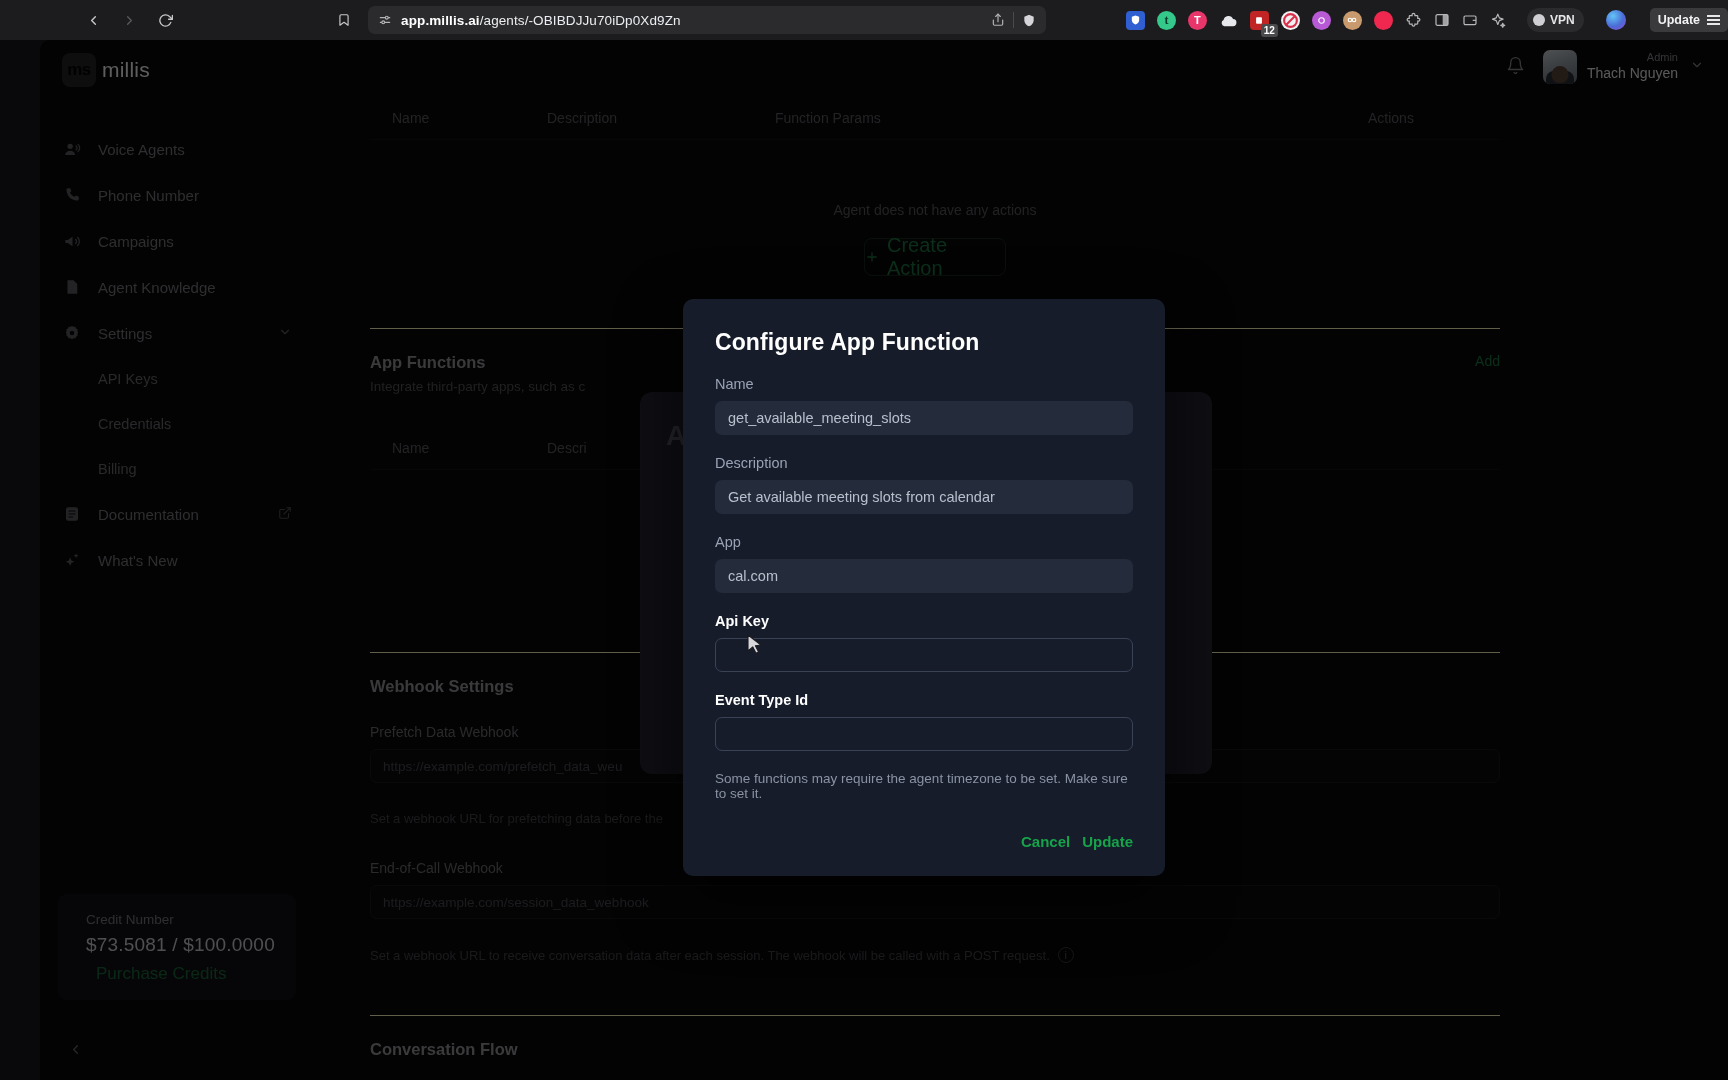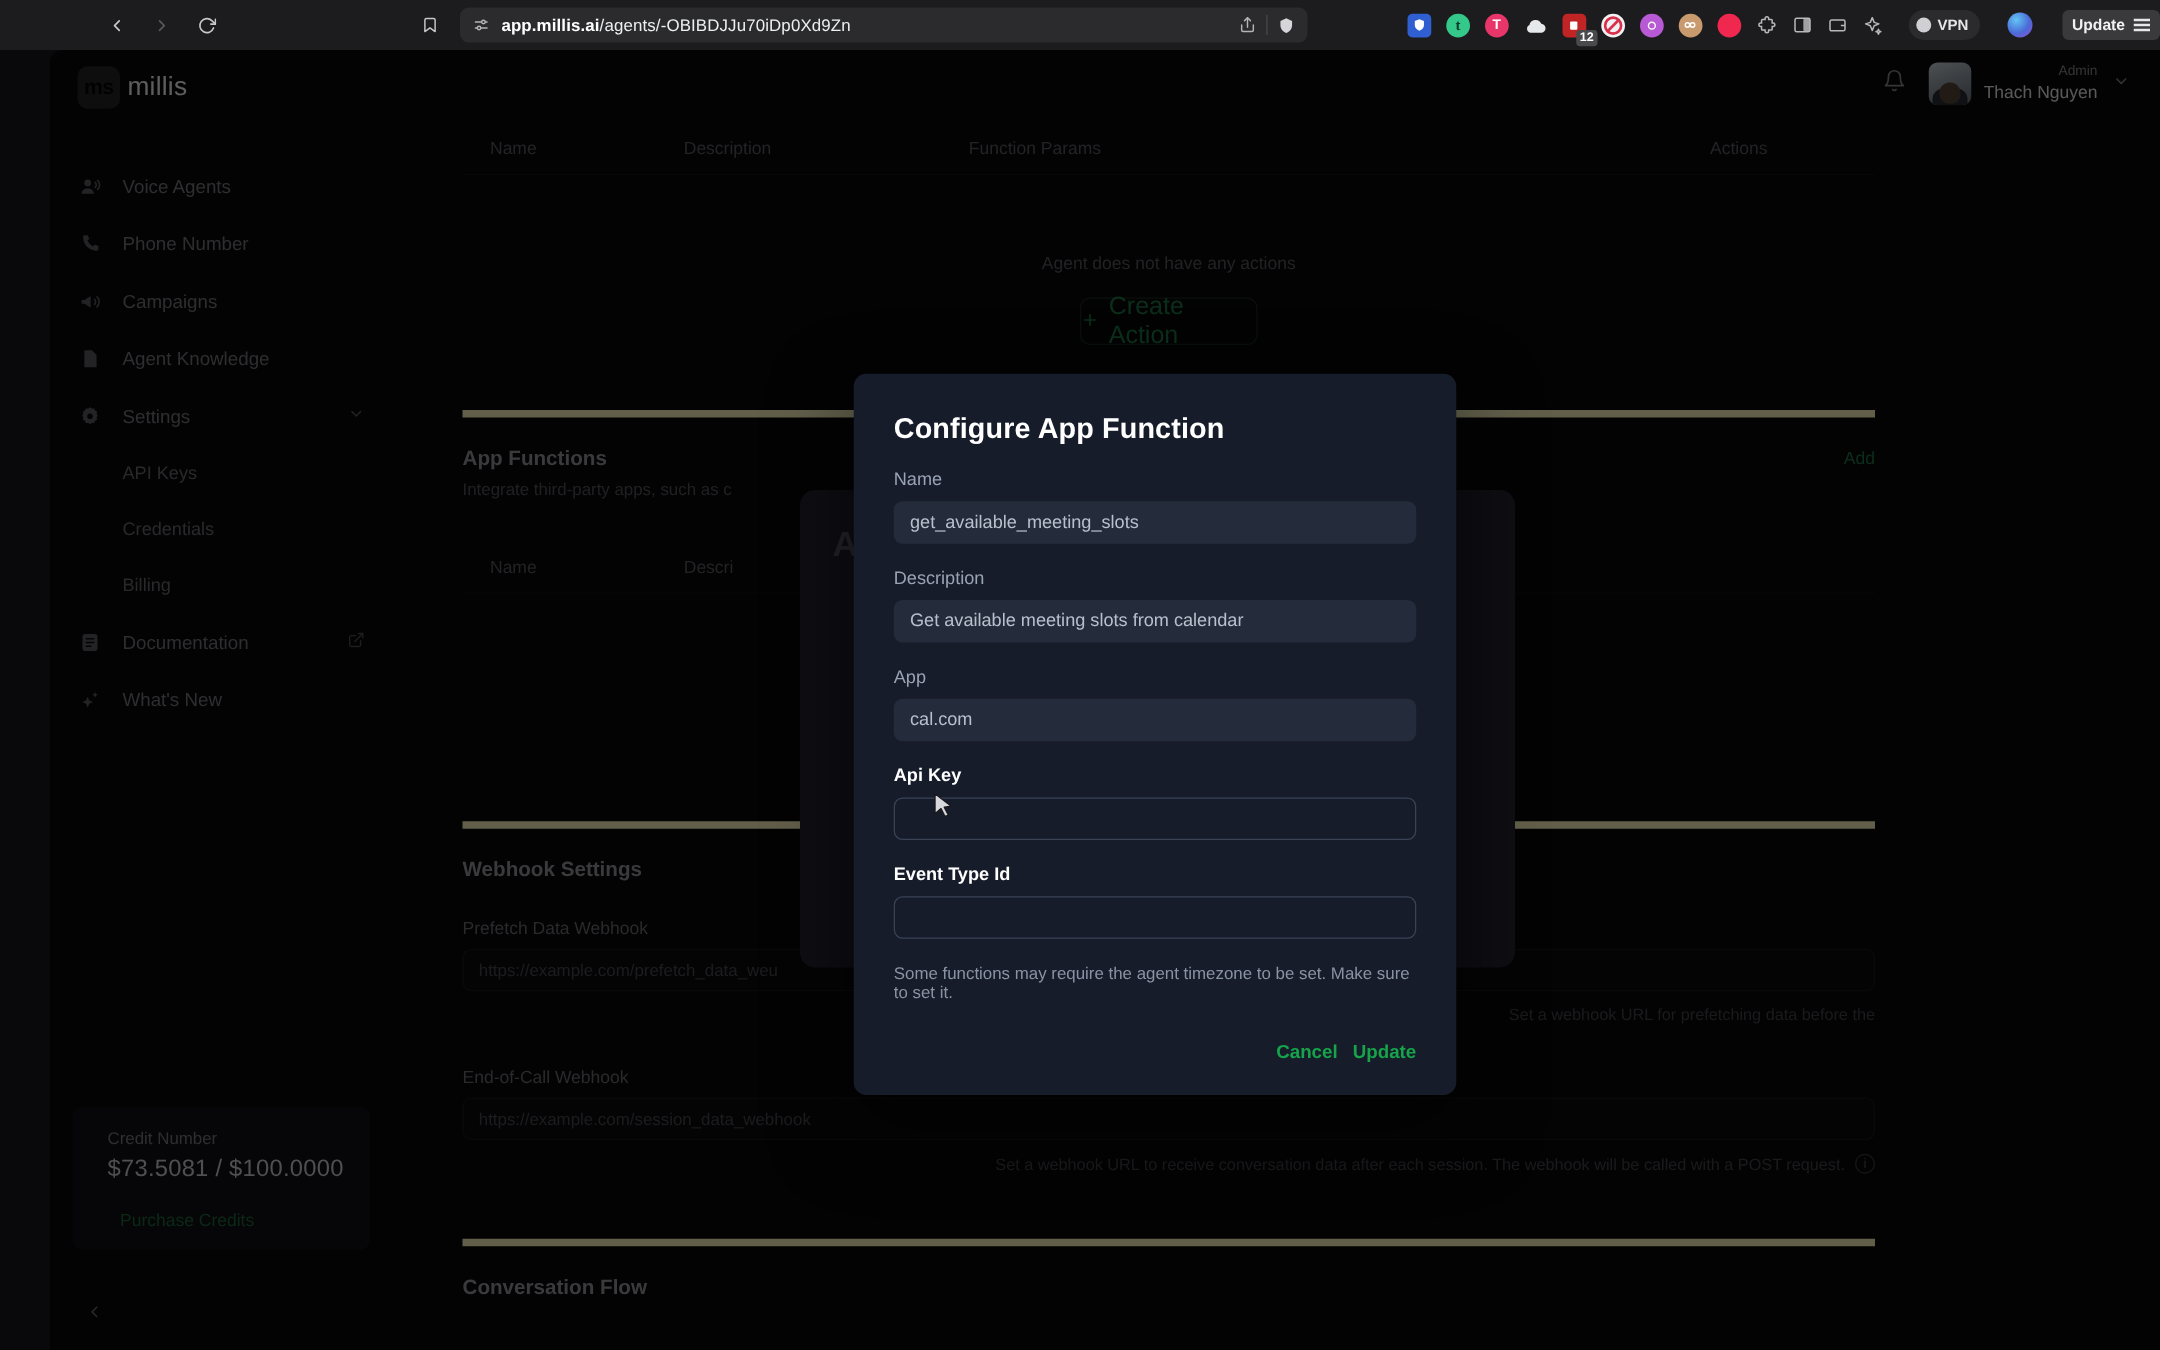--- a/index.html
+++ b/index.html
@@ -116,21 +116,21 @@
   .nav-item.sub { padding-left: 58px; font-size: 14.5px; color: #6c6c72; height: 45px; }
   .nav-chevron { margin-left: auto; margin-right: 26px; color: #5e5e64; }
   .nav-ext { margin-left: auto; margin-right: 26px; color: #4f4f55; }
 
   .credit-card {
     position: absolute; left: 18px; right: 22px; bottom: 80px;
     background: #121215; border-radius: 9px; padding: 18px 20px 16px 28px;
   }
   .credit-title { font-size: 13.5px; color: #7a7a80; margin-bottom: 7px; }
   .credit-value { font-size: 19px; color: #cfcfd4; letter-spacing: .2px; }
-  .credit-link { margin-top: 21px; font-size: 14px; color: #1d6b3e; padding-left: 10px;}
+  .credit-link { margin-top: 8px; font-size: 17px; color: #1d6b3e; padding-left: 10px;}
 
   .collapse-btn {
     position: absolute; left: 22px; bottom: 18px; width: 26px; height: 26px;
     display: flex; align-items: center; justify-content: center; color: #6a6a70;
   }
 
   
   .main { position: absolute; left: 278px; top: 58px; right: 0; bottom: 0; overflow: hidden; }
   .panel { margin: 0 228px 0 52px; }
   .tbl-head {
@@ -138,33 +138,33 @@
     color: #5c5c63; font-size: 14px;
   }
   .c1 { width: 155px; } .c2 { width: 228px; } .c3 { flex: 1; } .c4 { width: 110px; }
   .empty-msg { text-align: center; color: #5a5a61; font-size: 14px; padding: 62px 0 0 0; }
   .create-action {
     margin: 20px auto 0; width: 142px; height: 38px; border-radius: 8px;
     border: 1px solid #1a2a1f; color: #1f7a45; font-size: 20px;
     display: flex; align-items: center; justify-content: center; gap: 8px;
   }
 
-  .section { margin-top: 52px; padding: 24px 0 0 0; border-top: 6px solid #fef9c3; }
+  .section { margin-top: 52px; padding: 24px 0 0 0; border-top: 1px solid #fef9c3; }
   .section-head { display: flex; align-items: flex-start; }
   .section-title { color: #9a9aa1; font-size: 16.5px; font-weight: 600; }
   .section-sub { color: #55555c; font-size: 13.5px; margin-top: 7px; }
   .section-action { margin-left: auto; color: #1f7a45; font-size: 14px; }
 
   .field-label { color: #6e6e75; font-size: 14px; margin-bottom: 9px; }
   .field-input {
     height: 34px; border: 1px solid #1a1a1f; border-radius: 7px;
     background: #0c0c0f; color: #4a4a51; font-size: 13.5px;
     display: flex; align-items: center; padding: 0 12px;
   }
-  .field-hint { color: #46464d; font-size: 13px; margin-top: 11px; display:flex; gap:8px; align-items:center;justify-content:flex-end;}
+  .field-hint { color: #46464d; font-size: 13px; margin-top: 28px; display:flex; gap:8px; align-items:center;}
   .hint-i { width:16px;height:16px;border-radius:50%;border:1px solid #3b3b42;color:#52525a;font-size:11px;display:flex;align-items:center;justify-content:center;}
 
   
   .scrim { position: absolute; inset: 0; background: rgba(0,0,0,.62); }
   .ghost-dialog {
     position: absolute; left: 600px; top: 352px; width: 572px; height: 382px;
     background: #0e0e13; border-radius: 12px;
   }
   .ghost-title { position:absolute; left: 26px; top: 28px; font-size: 28px; font-weight: 700; color: #242429; }
 

